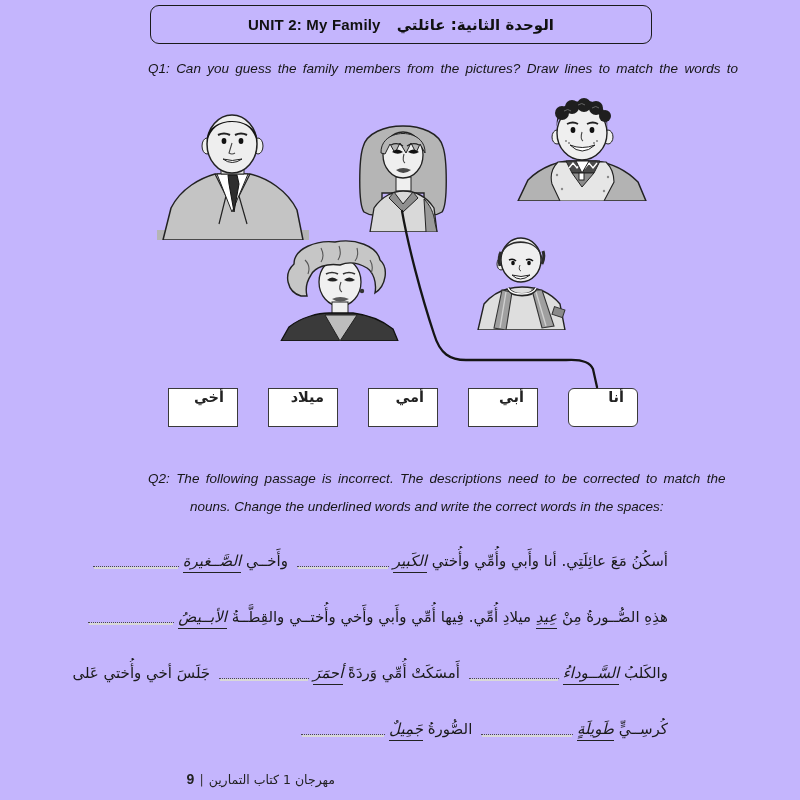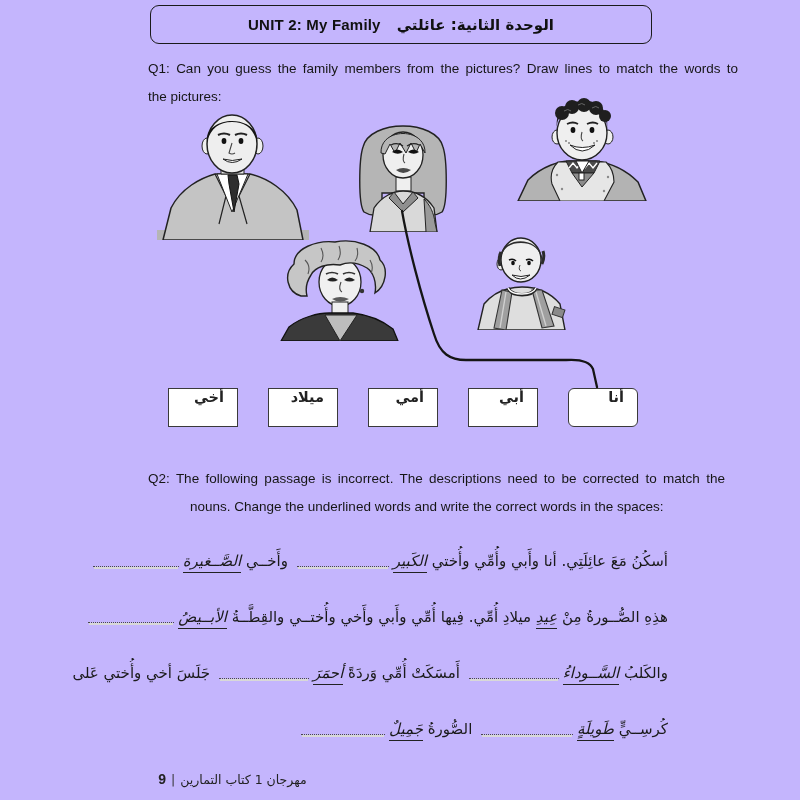--- a/index.html
+++ b/index.html
@@ -11,21 +11,21 @@
   .title-box{position:absolute;left:150px;top:5px;width:500px;height:37px;
              border:1.6px solid #1a1a1a;border-radius:9px;
              display:flex;align-items:center;justify-content:center;gap:16px;}
   .t-en{font-weight:bold;font-size:15px;letter-spacing:.2px;}
   .t-ar{font-weight:bold;font-size:15px;text-align:center;}
 
   
   .q-block{position:absolute;left:148px;width:526px;font-size:13.5px;line-height:27.5px;color:#161616;}
   .q1{top:55px;}
   .q2{top:465px;}
-  .q-line{white-space:nowrap;}
+  .q-line{white-space:nowrap;font-style:italic;}
   .q-just{word-spacing:2.6px;}
   .q-indent{margin-left:42px;}
 
   
   .pic{position:absolute;}
   .pic svg{display:block;width:100%;height:100%;}
 
   
   .match-line{position:absolute;left:0;top:0;pointer-events:none;}
 
@@ -38,38 +38,37 @@
   
   .passage{position:absolute;right:132px;top:533px;direction:rtl;text-align:right;
            font-family:"DejaVu Sans",sans-serif;font-size:15px;color:#1a1a1a;}
   .p-line{height:56px;line-height:56px;white-space:nowrap;}
   .ul{border-bottom:1.2px solid #222;padding-bottom:2px;font-style:italic;}
   .blank{display:inline-block;height:12px;margin:0 4px;
          border-bottom:1.7px dotted #4a4a4a;box-shadow:0 3px 0 -1px #d8d8d8;
          vertical-align:-1px;}
 
   
-  .footer{position:absolute;left:130px;top:771px;width:205px;direction:rtl;text-align:center;
+  .footer{position:absolute;left:130px;top:771px;width:205px;direction:rtl;
           font-family:"DejaVu Sans",sans-serif;font-size:12.5px;color:#222;}
   .fdiv{margin:0 5px;color:#333;}
   .fnum{font-family:"Liberation Sans",sans-serif;font-weight:bold;font-size:14px;}
 </style>
 </head>
 <body>
 
 <div class="page">
 
   <div class="title-box">
     <span class="t-en">UNIT 2: My Family</span>
     <span class="t-ar ar" dir="rtl">الوحدة الثانية: عائلتي</span>
   </div>
 
   <div class="q-block q1">
     <div class="q-line q-just"><span>Q1:</span> <span>Can you guess the family members from the pictures? Draw lines to match the words to</span></div>
-    <div class="q-line">the pictures:</div>
   </div>
 
   <div class="pic" style="left:155px;top:112px;width:156px;height:128px;">
     <svg viewBox="0 0 156 128">
       <rect x="2" y="118" width="152" height="10" fill="#b5b5b5"></rect>
       <path d="M8,128 L16,96 C26,76 46,66 60,62 L95,62 C112,66 132,78 142,98 L148,128 Z" fill="#c4c4c4" stroke="#222" stroke-width="1.5"></path>
       <path d="M60,62 L71,84 L64,112" stroke="#222" stroke-width="1.2" fill="none"></path>
       <path d="M95,62 L84,84 L92,112" stroke="#222" stroke-width="1.2" fill="none"></path>
       <polygon points="62,62 77,100 93,62" fill="#ffffff" stroke="#222"></polygon>
       <polygon points="73,63 82,63 84,72 79,100 74,72" fill="#2e2e2e" stroke="#111"></polygon>

